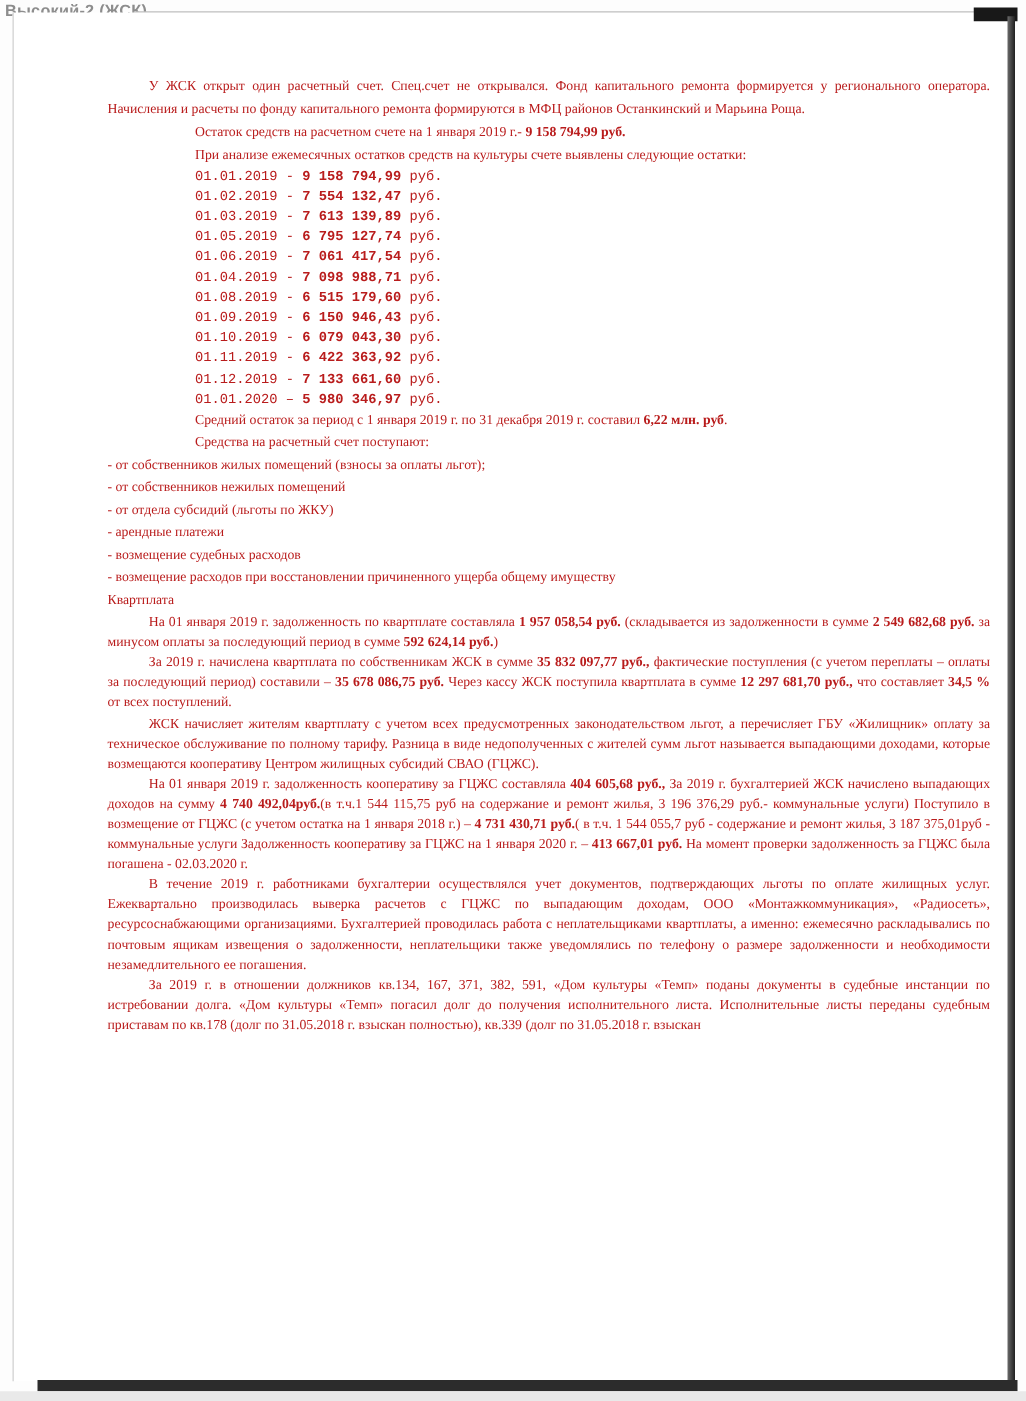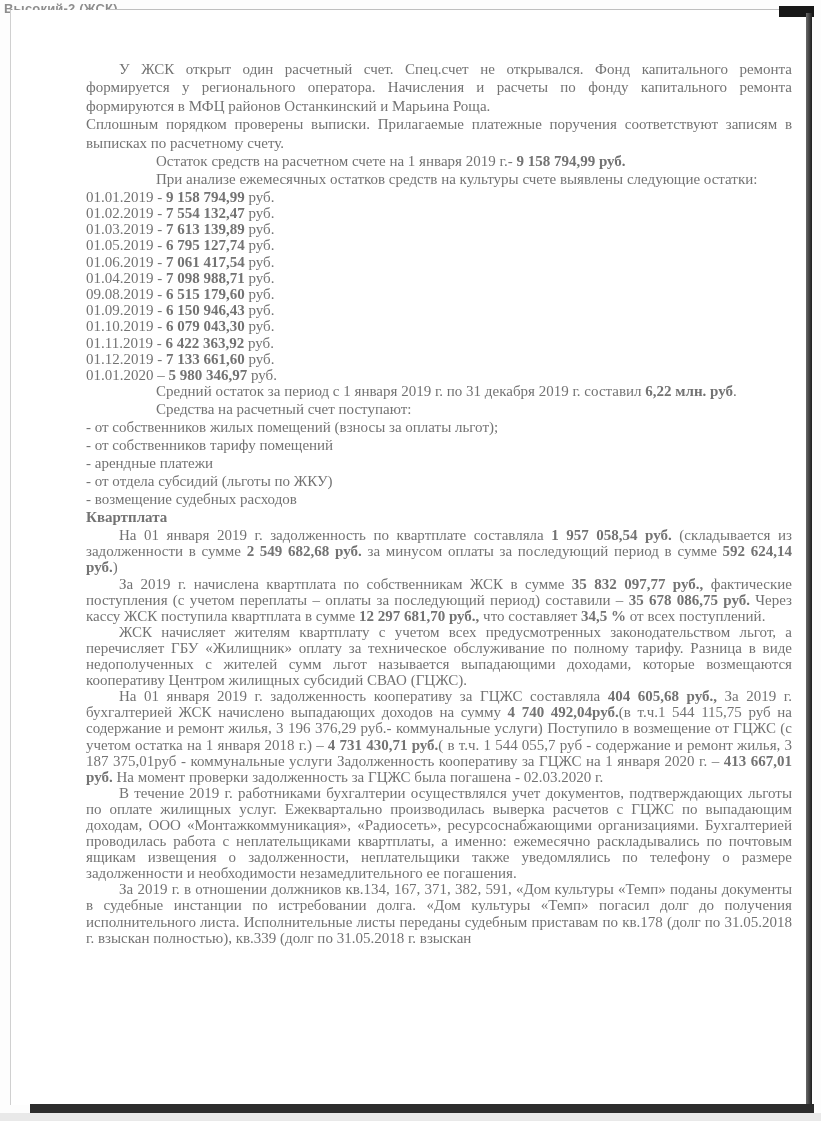--- a/index.html
+++ b/index.html
@@ -10,98 +10,98 @@
   .doc-label{position:absolute;left:4px;top:1px;font-family:"Liberation Sans","DejaVu Sans",sans-serif;
              font-weight:bold;font-size:13px;color:#8d8d8d;letter-spacing:.2px;white-space:nowrap;}
   .top-line{position:absolute;left:107px;top:9px;width:674px;height:2px;background:#bfbfbf;}
   .page{position:absolute;left:10px;top:10px;width:796px;height:1095px;background:#ffffff;border-left:1px solid #d0d0d0;}
   .corner-h{position:absolute;left:779px;top:6px;width:35px;height:11px;background:#181818;}
   .edge-right{position:absolute;left:806px;top:13px;width:6px;height:1097px;background:linear-gradient(to right,#6a6a6a,#1f1f1f);}
   .edge-bottom{position:absolute;left:30px;top:1104px;width:784px;height:9px;background:#2c2c2c;}
   .below-strip{position:absolute;left:0;top:1113px;width:821px;height:8px;background:#e9e9e9;}
 
   
-  .doc{position:absolute;left:86px;top:60px;width:706px;font-size:15px;color:#737373;}
+  .doc{position:absolute;left:86px;top:60px;width:706px;font-size:11px;color:#b91c1c;}
   .doc p{margin:0;}
   .b{font-weight:bold;}
   .jst{text-align:justify;}
   .ind33{text-indent:33px;}
   .ind70{text-indent:70px;}
   .p-intro{line-height:18.4px;}
-  .bal-list{line-height:16.2px;}
+  .bal-list{margin-left:70px;line-height:16.2px;font-family:Liberation Mono, monospace;}
   .bal-row{white-space:pre-wrap;}
   .avg{line-height:17px;}
   .src-intro{line-height:18px;margin-top:6px;}
   .src-list{line-height:18px;}
-  .heading{font-weight:bold;margin:12px 0 8px 240px;line-height:19px;}
+  .heading{font-weight:normal;margin:12px 0 8px 240px;line-height:19px;}
   .kv{line-height:16.1px;}
 </style>
 </head>
 <body>
 
 <div class="viewer">
 
   <div class="doc-label">Высокий-2 (ЖСК)</div>
   <div class="top-line"></div>
 
   <div class="page"></div>
   <div class="corner-h"></div>
   <div class="edge-right"></div>
   <div class="edge-bottom"></div>
   <div class="below-strip"></div>
 
   <div class="doc">
     <p class="p-intro jst ind33">У ЖСК открыт один расчетный счет. Спец.счет не открывался. Фонд капитального ремонта формируется у регионального оператора. Начисления и расчеты по фонду капитального ремонта формируются в МФЦ районов Останкинский и Марьина Роща.</p>
-    <p class="p-intro jst">Сплошным порядком проверены выписки. Прилагаемые платежные поручения соответствуют записям в выписках по расчетному счету.</p>
     <p class="p-intro ind70"><span>Остаток средств на расчетном счете на 1 января 2019 г.- </span><span class="b">9 158 794,99 руб.</span></p>
     <p class="p-intro ind70">При анализе ежемесячных остатков средств на культуры счете выявлены следующие остатки:</p>
 
     <div class="bal-list">
 
         <div class="bal-row"><span>01.01.2019</span><span> - </span><span class="b">9 158 794,99</span><span> руб.</span></div>
 
         <div class="bal-row"><span>01.02.2019</span><span> - </span><span class="b">7 554 132,47</span><span> руб.</span></div>
 
         <div class="bal-row"><span>01.03.2019</span><span> - </span><span class="b">7 613 139,89</span><span> руб.</span></div>
 
 
         <div class="bal-row"><span>01.05.2019</span><span> - </span><span class="b">6 795 127,74</span><span> руб.</span></div>
 
         <div class="bal-row"><span>01.06.2019</span><span> - </span><span class="b">7 061 417,54</span><span> руб.</span></div>
 
         <div class="bal-row"><span>01.04.2019</span><span> - </span><span class="b">7 098 988,71</span><span> руб.</span></div>
 
-        <div class="bal-row"><span>09.08.2019</span><span> - </span><span class="b">6 515 179,60</span><span> руб.</span></div>
+        <div class="bal-row"><span>01.08.2019</span><span> - </span><span class="b">6 515 179,60</span><span> руб.</span></div>
 
         <div class="bal-row"><span>01.09.2019</span><span> - </span><span class="b">6 150 946,43</span><span> руб.</span></div>
 
         <div class="bal-row"><span>01.10.2019</span><span> - </span><span class="b">6 079 043,30</span><span> руб.</span></div>
 
         <div class="bal-row"><span>01.11.2019</span><span> - </span><span class="b">6 422 363,92</span><span> руб.</span></div>
 
         <div class="bal-row"><span>01.12.2019</span><span> - </span><span class="b">7 133 661,60</span><span> руб.</span></div>
 
         <div class="bal-row"><span>01.01.2020</span><span> – </span><span class="b">5 980 346,97</span><span> руб.</span></div>
       </div>
 
     <p class="avg ind70 jst"><span>Средний остаток за период с 1 января 2019 г. по 31 декабря 2019 г.  составил  </span><span class="b">6,22 млн. руб</span><span>.</span></p>
 
     <p class="src-intro ind70">Средства на расчетный счет  поступают:</p>
     <div class="src-list">
 
         <div class="src-line">- от собственников жилых помещений (взносы за оплаты льгот);</div>
 
-        <div class="src-line">- от собственников тарифу помещений</div>
+        <div class="src-line">- от собственников нежилых помещений</div>
+
+        <div class="src-line">- от отдела субсидий (льготы по ЖКУ)</div>
 
         <div class="src-line">- арендные платежи</div>
 
-        <div class="src-line">- от отдела субсидий (льготы по ЖКУ)</div>
-
         <div class="src-line">- возмещение судебных расходов</div>
 
+        <div class="src-line">- возмещение расходов при восстановлении причиненного ущерба общему имуществу</div>
       </div>
 
     <p class="heading">Квартплата</p>
 
     <p class="kv jst ind33"><span>На 01 января 2019 г. задолженность по квартплате составляла </span><span class="b">1 957 058,54 руб.</span><span> (складывается из задолженности в сумме </span><span class="b">2 549 682,68 руб.</span><span> за минусом  оплаты за последующий период в сумме </span><span class="b">592 624,14 руб.</span><span>)</span></p>
     <p class="kv jst ind33"><span>За 2019 г. начислена квартплата по собственникам ЖСК в сумме </span><span class="b">35 832  097,77 руб.,</span><span> фактические поступления (с учетом переплаты – оплаты за последующий период) составили – </span><span class="b">35 678  086,75 руб.</span><span> Через кассу ЖСК поступила квартплата в сумме </span><span class="b">12 297 681,70 руб.,</span><span> что составляет </span><span class="b">34,5 %</span><span> от всех поступлений.</span></p>
     <p class="kv jst ind33">ЖСК начисляет жителям квартплату с учетом всех предусмотренных законодательством льгот, а перечисляет ГБУ «Жилищник» оплату за техническое обслуживание по полному тарифу. Разница в виде недополученных с жителей сумм льгот называется выпадающими доходами, которые возмещаются кооперативу Центром жилищных субсидий СВАО (ГЦЖС).</p>
     <p class="kv jst ind33"><span>На 01 января 2019 г. задолженность кооперативу за ГЦЖС составляла </span><span class="b">404 605,68 руб.,</span><span> За 2019 г. бухгалтерией ЖСК начислено выпадающих доходов на сумму </span><span class="b">4 740 492,04руб.</span><span>(в т.ч.1 544 115,75 руб на содержание и ремонт жилья, 3 196 376,29 руб.- коммунальные услуги) Поступило в возмещение от ГЦЖС (с учетом остатка на 1 января 2018 г.) – </span><span class="b">4 731 430,71 руб.</span><span>( в т.ч. 1 544 055,7 руб - содержание и ремонт жилья, 3 187 375,01руб - коммунальные услуги Задолженность кооперативу за ГЦЖС на 1 января 2020 г. – </span><span class="b">413 667,01 руб.</span><span> На момент проверки задолженность за ГЦЖС была погашена - 02.03.2020 г.</span></p>
     <p class="kv jst ind33">В течение 2019 г. работниками бухгалтерии осуществлялся учет документов, подтверждающих льготы по оплате жилищных услуг. Ежеквартально производилась выверка расчетов с ГЦЖС по выпадающим доходам, ООО «Монтажкоммуникация», «Радиосеть», ресурсоснабжающими организациями. Бухгалтерией проводилась работа с неплательщиками квартплаты, а именно: ежемесячно раскладывались по почтовым ящикам извещения о задолженности, неплательщики также уведомлялись по телефону о размере задолженности и необходимости незамедлительного ее погашения.</p>
     <p class="kv jst ind33">За 2019 г. в отношении должников кв.134, 167, 371, 382, 591, «Дом культуры «Темп» поданы документы в судебные инстанции по истребовании долга. «Дом культуры «Темп» погасил долг до получения исполнительного листа. Исполнительные листы переданы судебным приставам по кв.178 (долг по 31.05.2018 г. взыскан полностью), кв.339 (долг по 31.05.2018 г. взыскан</p>

